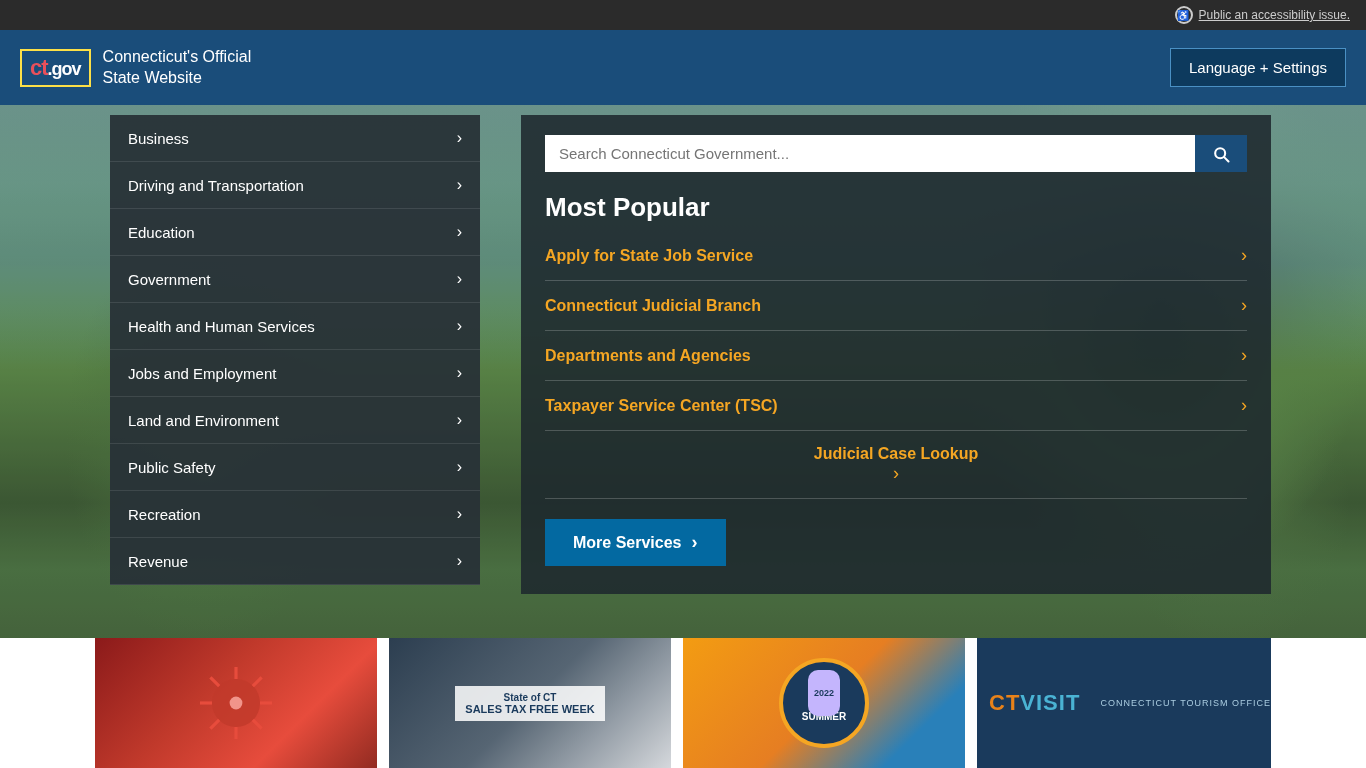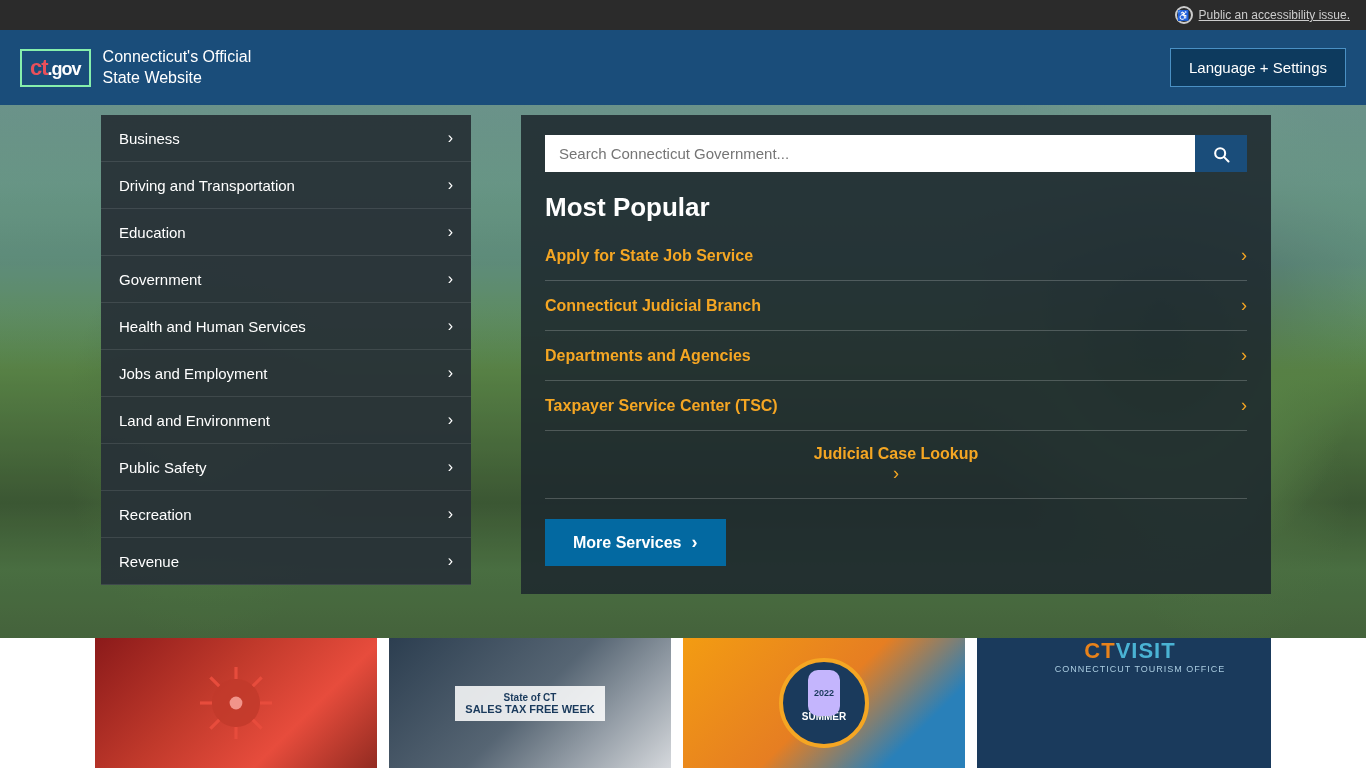--- a/index.html
+++ b/index.html
@@ -45,21 +45,21 @@
       justify-content: space-between;
       padding: 0 20px;
     }
     .logo-area {
       display: flex;
       align-items: center;
       gap: 12px;
     }
     .logo-box {
       background: #1a4d7a;
-      border: 2px solid #86efac;
+      border: 2px solid #fde047;
       padding: 4px 8px;
       display: flex;
     }
     .logo-text {
       color: #fff;
       font-size: 22px;
       font-weight: bold;
       letter-spacing: -1px;
     }
     .logo-text .ct { color: #e8505b; }
@@ -111,21 +111,21 @@
       left: 0;
       right: 0;
       height: 40%;
       background: linear-gradient(to bottom, #6a9ab0 0%, #5a8da0 30%, #3d6b80 60%, transparent 100%);
       opacity: 0.6;
     }
 
     
     .nav-panel {
       position: absolute;
-      left: 101px;
+      left: 110px;
       top: 10px;
       width: 370px;
       background: rgba(40, 50, 55, 0.95);
       z-index: 10;
     }
     .nav-item {
       display: flex;
       align-items: center;
       justify-content: space-between;
       padding: 14px 18px;
@@ -254,22 +254,22 @@
     .bottom-card-3 {
       background: linear-gradient(135deg, #f39c12 0%, #e67e22 50%, #2980b9 80%);
       display: flex;
       flex-direction: column;
       justify-content: center;
       align-items: center;
     }
     .bottom-card-4 {
       background: #1a3a5c;
       display: flex;
-      flex-direction: column;
-      justify-content: flex-start;
+      flex-direction: row;
+      justify-content: space-between;
       align-items: center;
       padding-left: 12px;
     }
     .card-ct-visit {
       color: #fff;
       font-size: 22px;
       font-weight: 900;
       letter-spacing: 1px;
     }
     .card-ct-visit .ct { color: #e8821a; }

